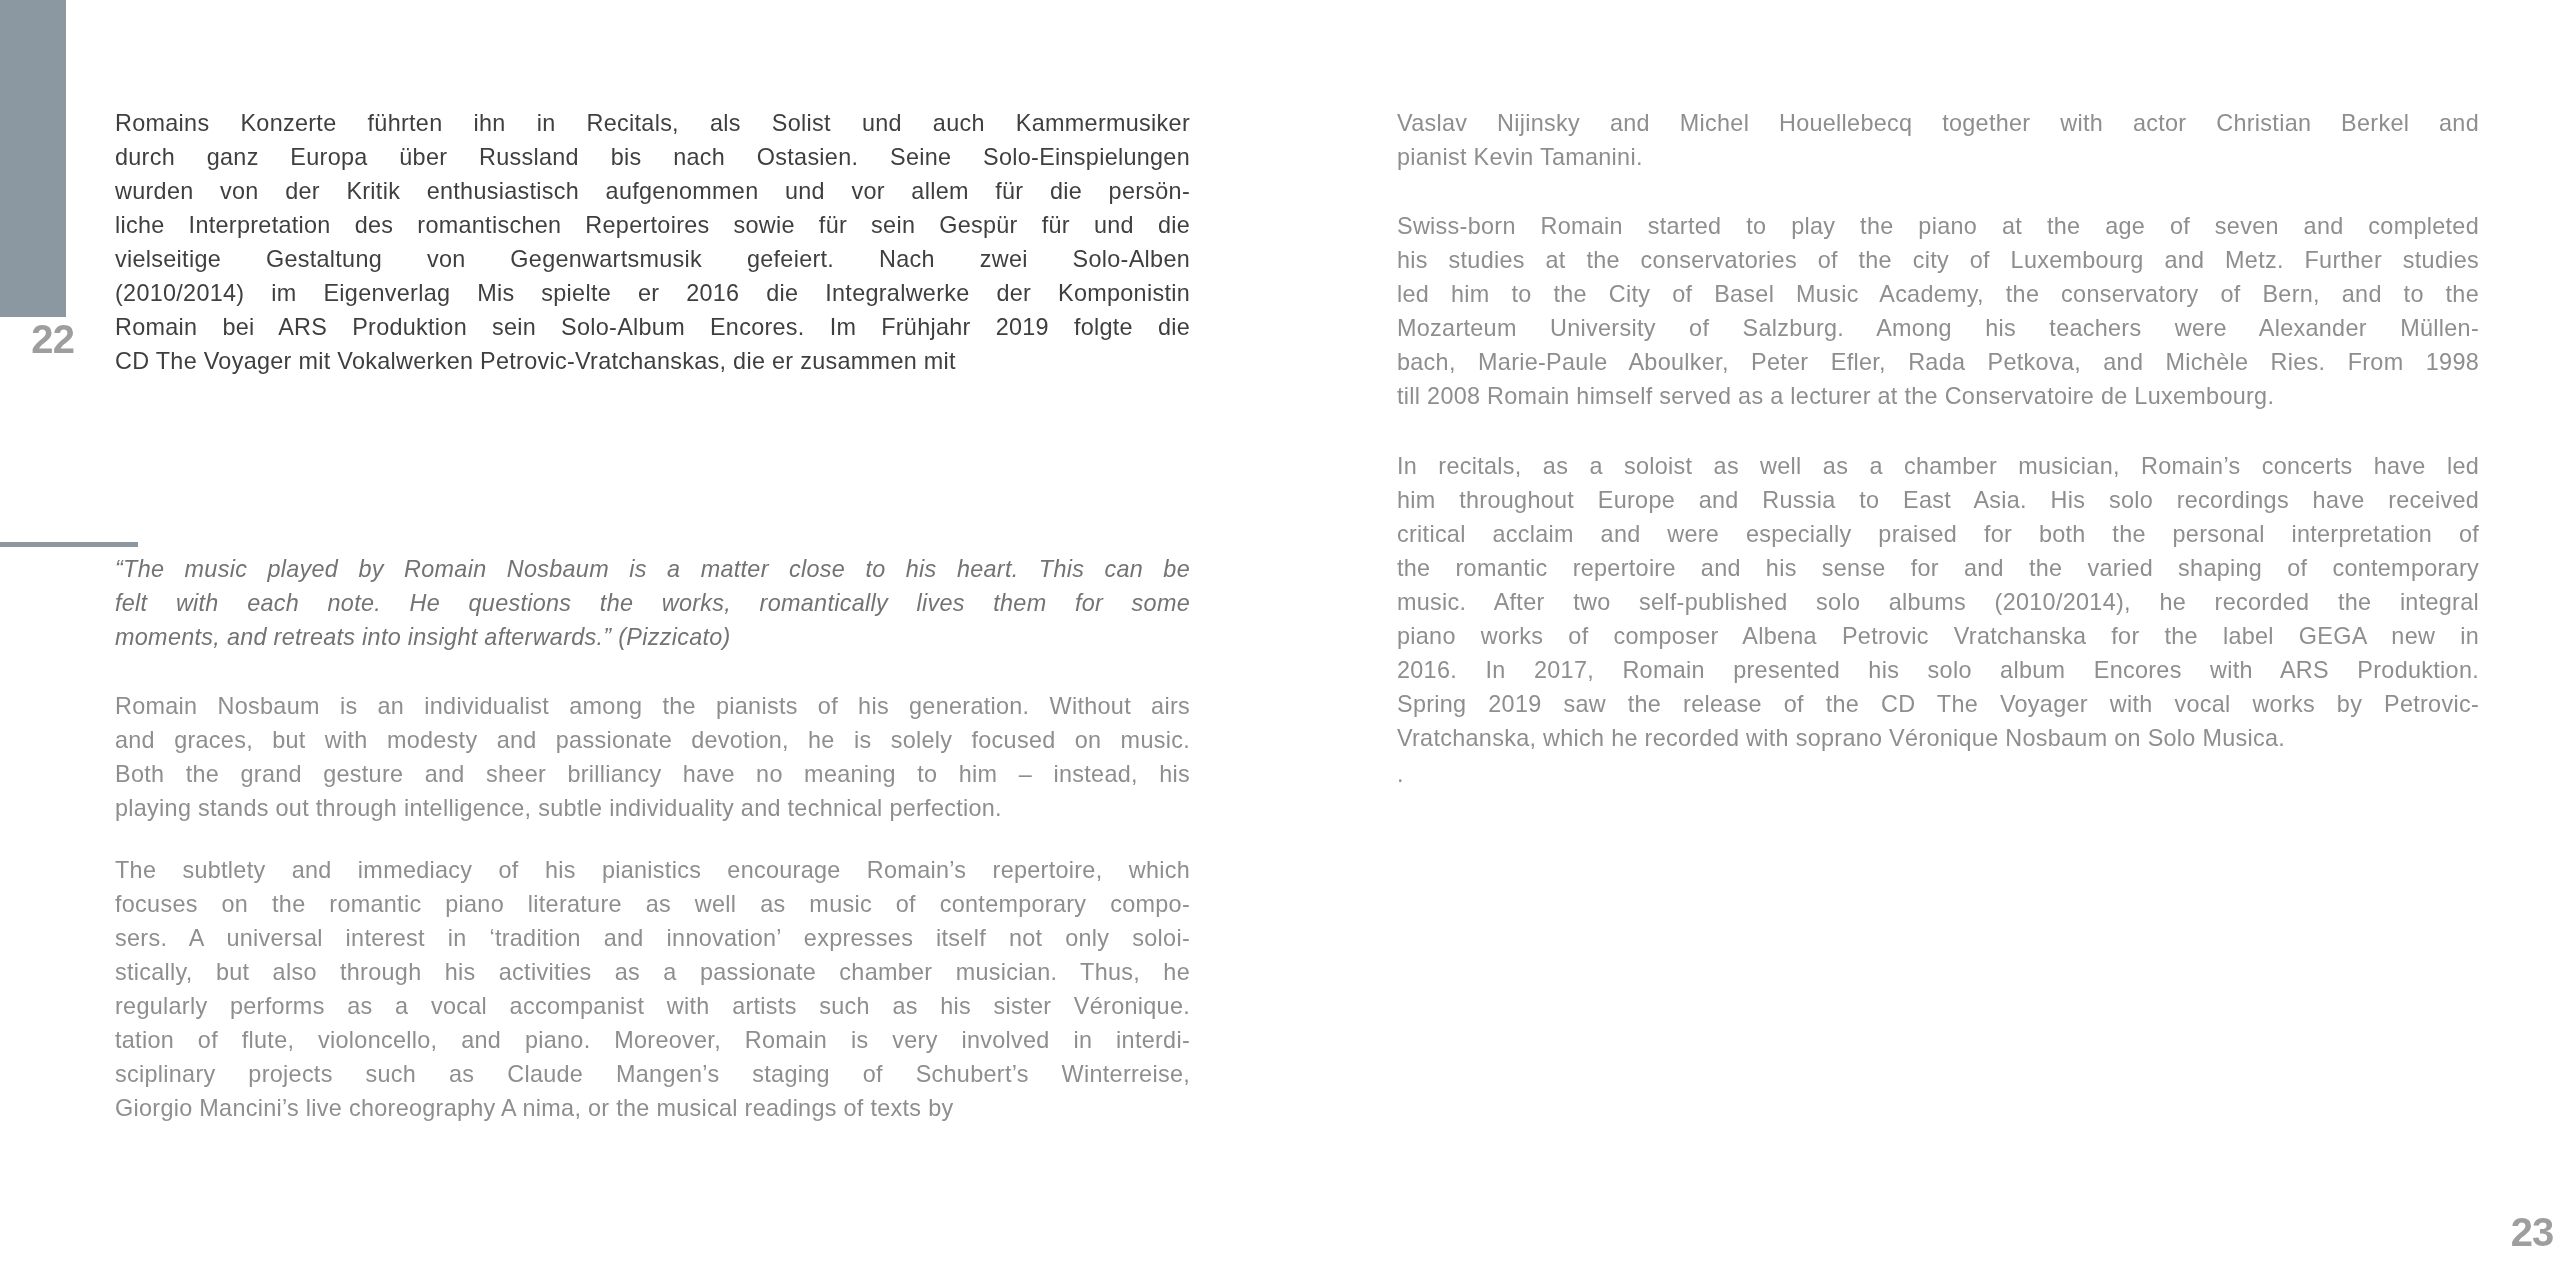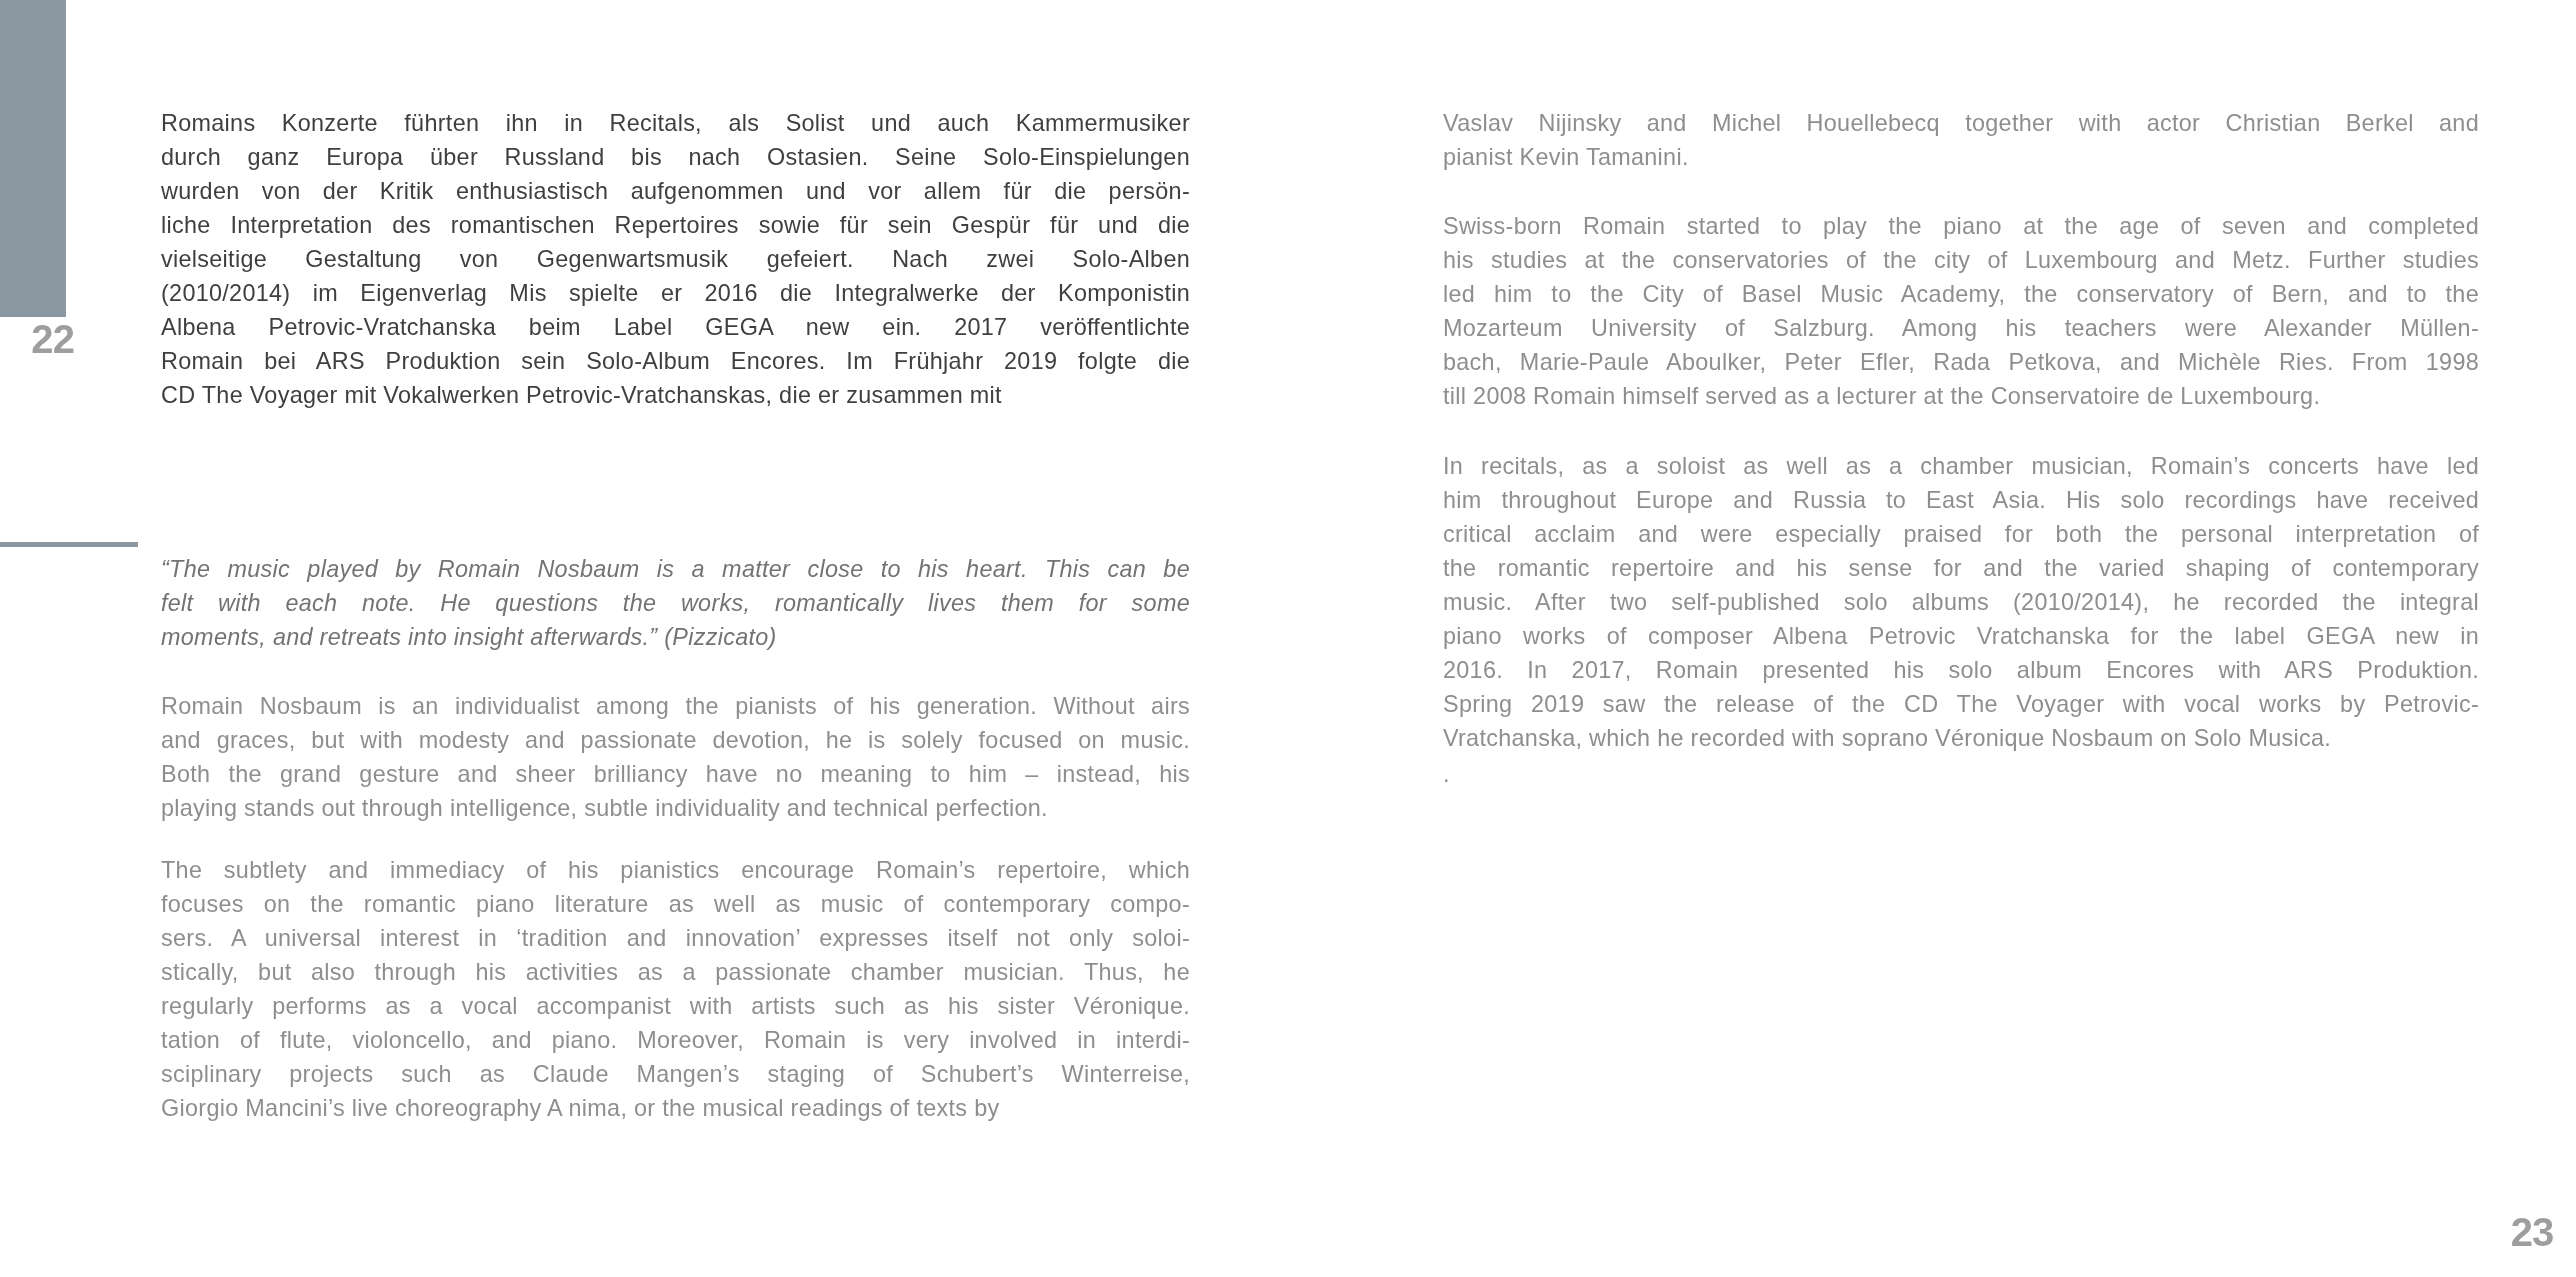--- a/index.html
+++ b/index.html
@@ -41,21 +41,20 @@
     font-size: 23.4px;
     line-height: 34px;
     letter-spacing: 0.3px;
   }
   .col-left  { left: 115px;  width: 1075px; }
   .col-right { left: 1397px; width: 1082px; }
   .para .line {
     text-align: justify;
     text-align-last: justify;
     min-height: 34px;
-    margin-left: 46px;
   }
   .para .line:last-child { text-align-last: left; }
   .dark  { color: #3f3f3f; }
   .light { color: #8e8e8e; }
   .quote {
     color: #737373;
     font-style: italic;
   }
 </style>
 </head>
@@ -68,21 +67,20 @@
 
     <div class="page-num left-num">22</div>
 
     <div class="para col-left dark" style="top:106px">
         <div class="line">Romains Konzerte führten ihn in Recitals, als Solist und auch Kammermusiker</div>
         <div class="line">durch ganz Europa über Russland bis nach Ostasien. Seine Solo-Einspielungen</div>
         <div class="line">wurden von der Kritik enthusiastisch aufgenommen und vor allem für die persön-</div>
         <div class="line">liche Interpretation des romantischen Repertoires sowie für sein Gespür für und die</div>
         <div class="line">vielseitige Gestaltung von Gegenwartsmusik gefeiert. Nach zwei Solo-Alben</div>
         <div class="line">(2010/2014) im Eigenverlag Mis spielte er 2016 die Integralwerke der Komponistin</div>
-        <div class="line">Albena Petrovic-Vratchanska beim Label GEGA new ein. 2017 veröffentlichte</div>
         <div class="line">Romain bei ARS Produktion sein Solo-Album Encores. Im Frühjahr 2019 folgte die</div>
         <div class="line">CD The Voyager mit Vokalwerken Petrovic-Vratchanskas, die er zusammen mit</div>
       </div>
 
     <div class="quote-rule"></div>
 
     <div class="para col-left quote" style="top:552px">
         <div class="line">“The music played by Romain Nosbaum is a matter close to his heart. This can be</div>
         <div class="line">felt with each note. He questions the works, romantically lives them for some</div>
         <div class="line">moments, and retreats into insight afterwards.” (Pizzicato)</div>

